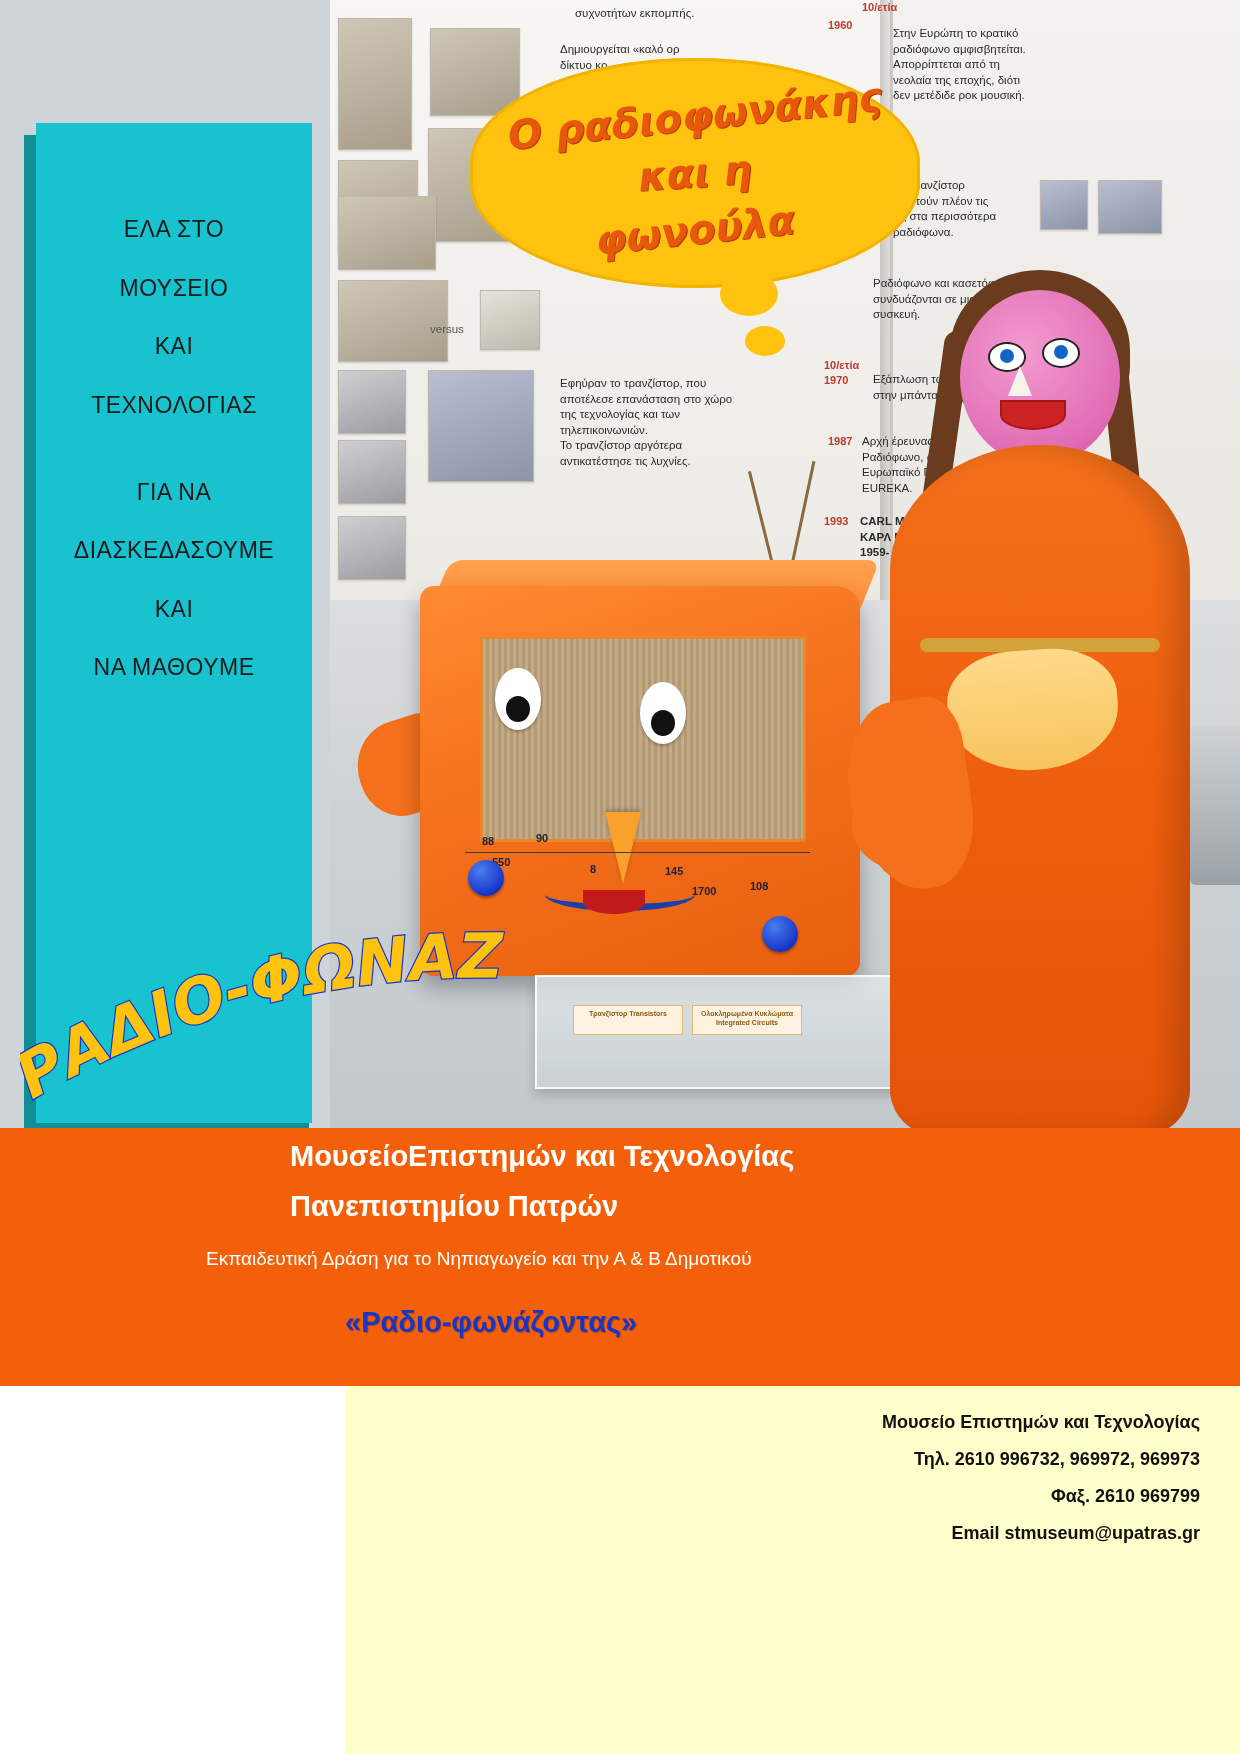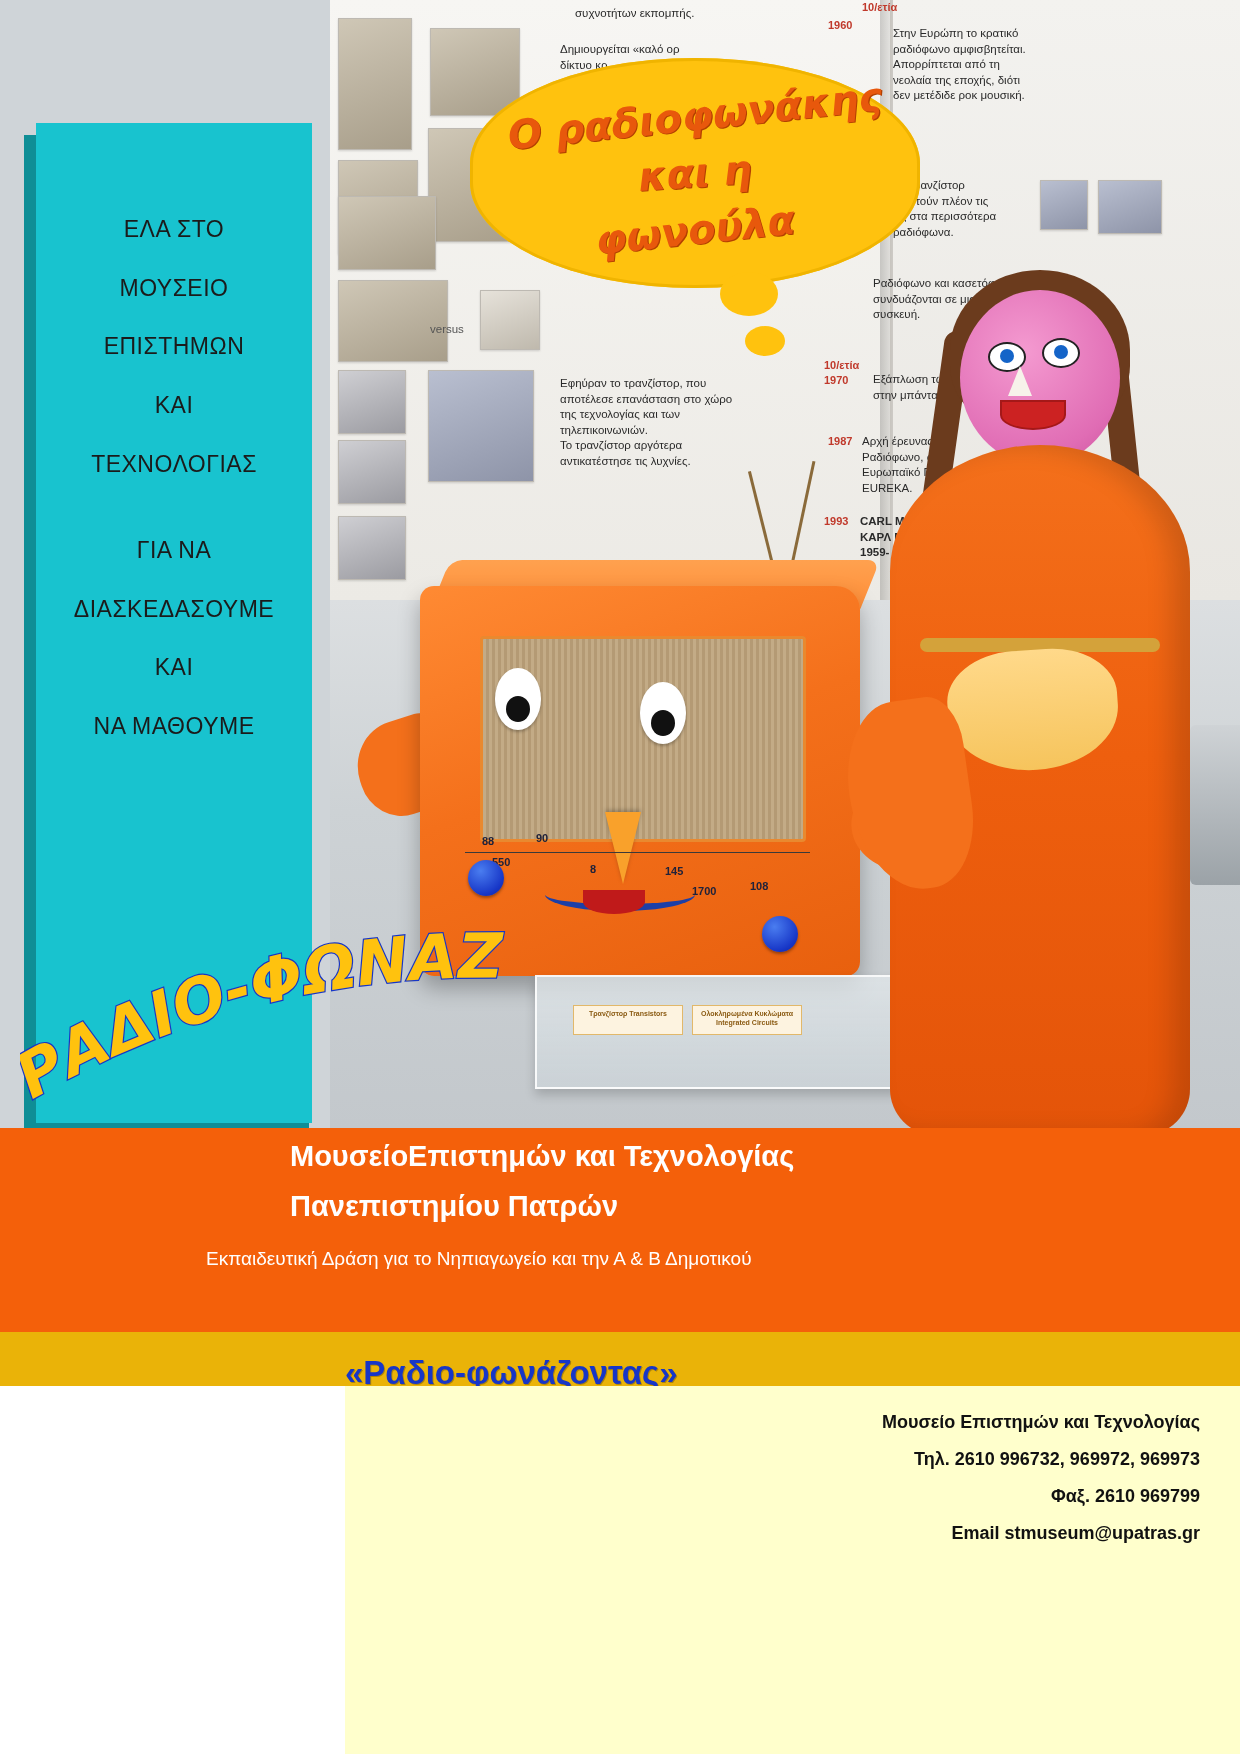--- a/index.html
+++ b/index.html
@@ -334,21 +334,21 @@
     font-style: italic;
     fill: #FFC20E;
     stroke: #1736c7;
     stroke-width: 2.4px;
     paint-order: stroke fill;
   }
 
   
   .orange-band {
     position: absolute;
-    left: 0; top: 1128px; width: 1240px; height: 204px;
+    left: 0; top: 1128px; width: 1240px; height: 258px;
     background: #F4600A;
   }
   .ob-line1, .ob-line2 {
     position: absolute;
     left: 290px; width: 800px;
     color: #ffffff;
     font-weight: bold;
     font-size: 29px;
     text-align: left;
   }
@@ -358,23 +358,22 @@
     position: absolute;
     left: 206px; top: 120px; width: 900px;
     color: #ffffff;
     font-size: 19px;
   }
   .ob-title {
     position: absolute;
     left: 345px; top: 178px; width: 700px;
     color: #1736c7;
     font-weight: bold;
-    font-size: 33px;
+    font-size: 29px;
     text-shadow: 1px 1px 0 rgba(0,0,0,.25);
-    margin-top: 48px;
   }
 
   
   .bottom-left {
     position: absolute;
     left: 0; top: 1386px; width: 345px; height: 368px;
     background: #ffffff;
   }
   .bottom-right {
     position: absolute;
@@ -526,21 +525,20 @@
       <div class="doll-arm"></div>
       <div class="small-radio"></div>
     </div>
   </div>
 
   <div class="teal-shadow"></div>
   <div class="teal-panel"></div>
   <div class="teal-text">
     <div>ΕΛΑ ΣΤΟ</div>
     <div>ΜΟΥΣΕΙΟ</div>
-    <div>ΕΠΙΣΤΗΜΩΝ</div>
     <div>ΚΑΙ</div>
     <div>ΤΕΧΝΟΛΟΓΙΑΣ</div>
     <span class="gap"></span>
     <div>ΓΙΑ ΝΑ</div>
     <div>ΔΙΑΣΚΕΔΑΣΟΥΜΕ</div>
     <div>ΚΑΙ</div>
     <div>ΝΑ ΜΑΘΟΥΜΕ</div>
   </div>
 
   <svg class="wordart" viewBox="0 0 520 190">

